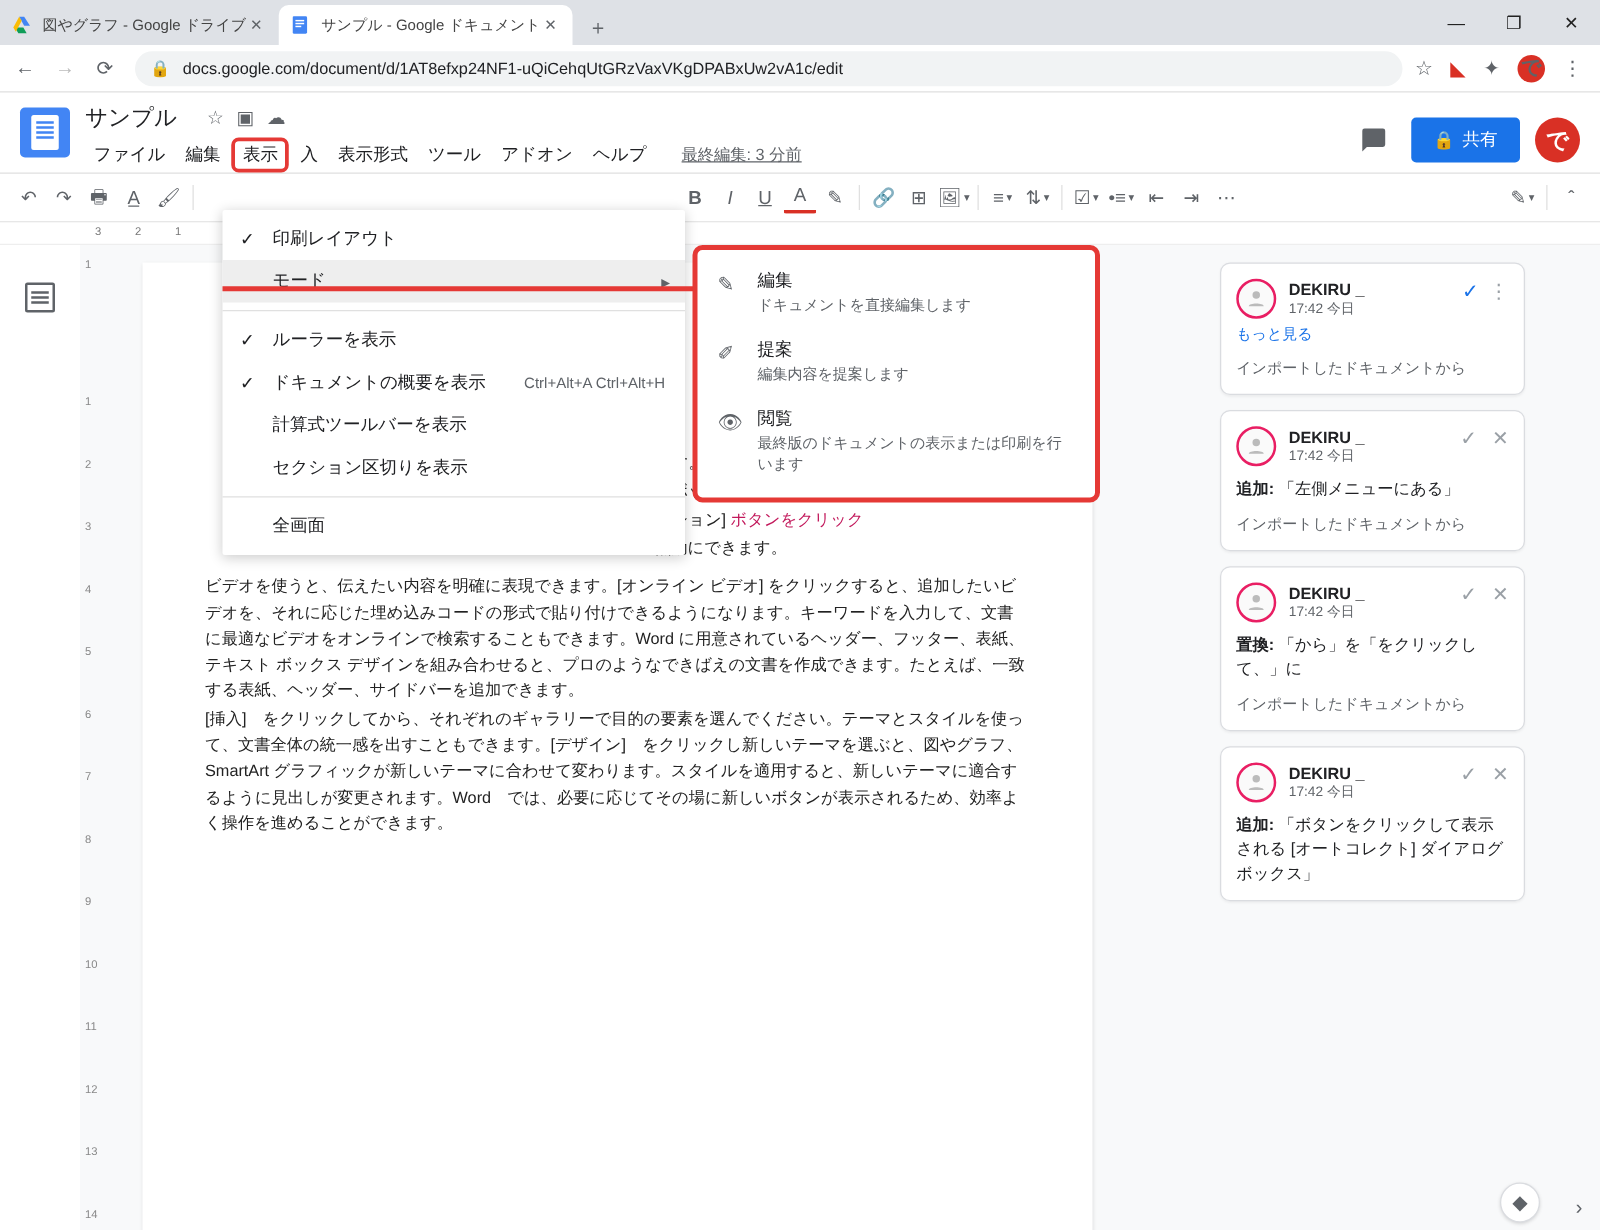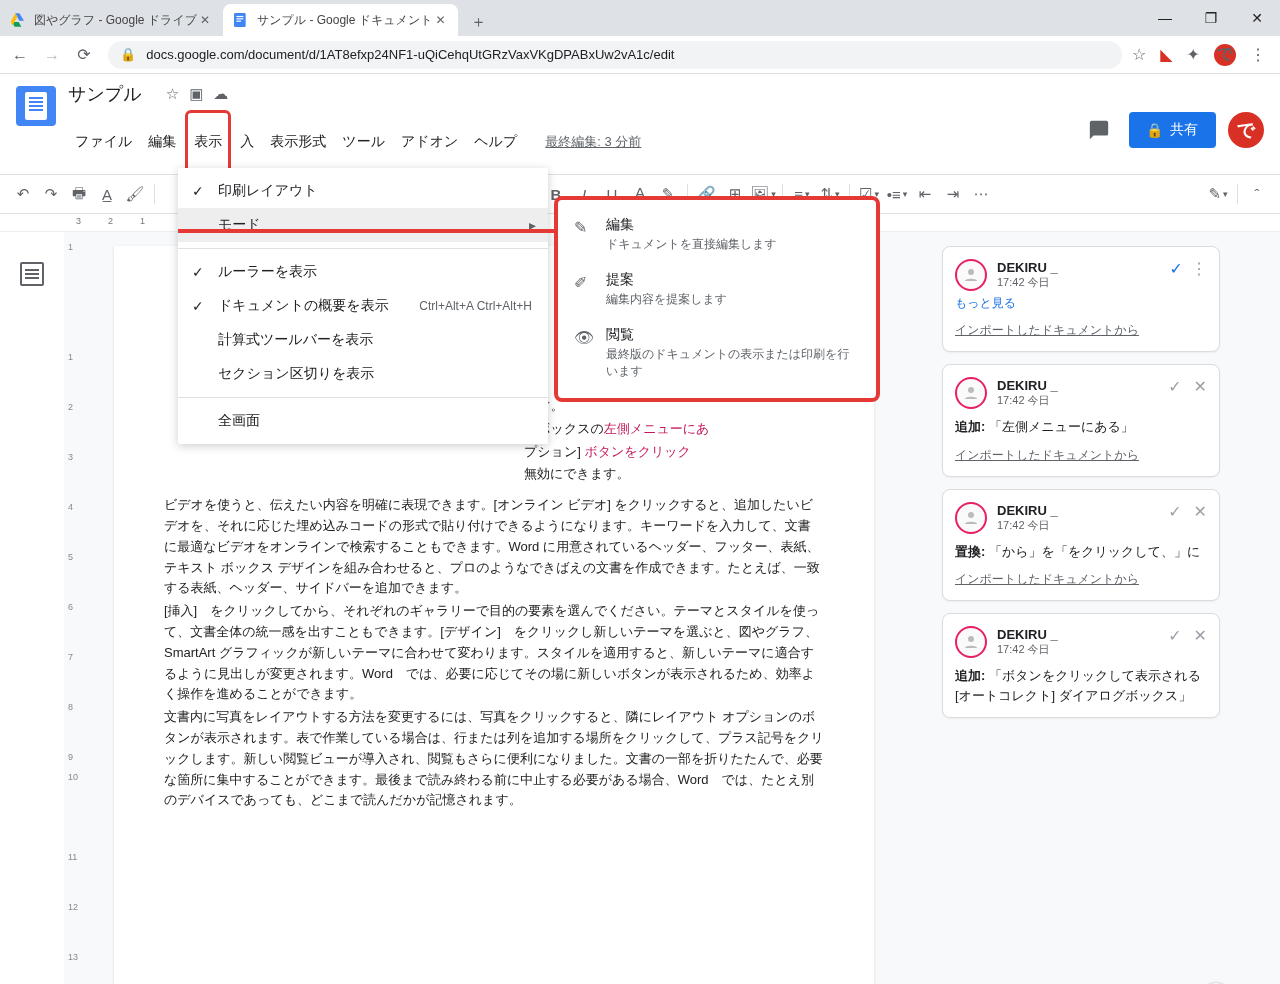--- a/index.html
+++ b/index.html
@@ -28,21 +28,21 @@
 .docs-header { padding: 8px 16px 0 16px; display:flex; }
 .docs-logo { width:40px; height:40px; margin-top:4px; background:#4285f4; border-radius:4px; display:flex; align-items:center; justify-content:center; margin-right:12px; }
 .docs-logo-inner { width:22px; height:28px; background:#fff; border-radius:2px; position:relative; }
 .docs-logo-inner::before { content:""; position:absolute; top:5px; left:4px; right:4px; height:2px; background:#4285f4; box-shadow: 0 4px 0 #4285f4, 0 8px 0 #4285f4, 0 12px 0 #4285f4; }
 .title-area { flex:1; }
 .title-row { display:flex; align-items:center; gap:24px; }
 .doc-title { font-size:18px; color:#202124; }
 .title-icons { display:flex; gap:10px; color:#5f6368; font-size:15px; }
 .menubar { display:flex; gap:2px; font-size:14px; color:#202124; margin-top:4px; align-items:center; }
 .menubar > span { padding: 4px 7px; border-radius:4px; cursor:pointer; }
-.menubar .view-highlight { border: 3px solid #e53935; border-radius:6px; padding:20px 6px; }
+.menubar .view-highlight { border: 3px solid #e53935; border-radius:6px; padding:2px 6px; }
 .last-edit { margin-left:12px; color:#5f6368; text-decoration:underline; font-size:13px; }
 .header-right { display:flex; align-items:center; gap:12px; padding-top:4px; }
 .comment-icon { width:36px; height:36px; display:flex; align-items:center; justify-content:center; color:#5f6368; border-radius:50%; }
 .share-btn { background:#1a73e8; color:#fff; border:none; height:36px; padding:0 18px; border-radius:4px; font-size:14px; font-weight:500; display:flex; align-items:center; gap:6px; }
 .red-avatar { width:36px; height:36px; background:#d93025; border-radius:50%; color:#fff; display:flex; align-items:center; justify-content:center; font-weight:bold; font-size:18px; }
 
 
 .toolbar { height:40px; border-top:1px solid #e0e0e0; border-bottom:1px solid #e0e0e0; display:flex; align-items:center; padding:0 10px; gap:2px; }
 .tb-btn { width:26px; height:26px; display:flex; align-items:center; justify-content:center; color:#5f6368; border-radius:2px; font-size:15px; }
 .tb-sep { width:1px; height:20px; background:#e0e0e0; margin:0 4px; }
@@ -57,31 +57,31 @@
 .left-rail { width:64px; display:flex; flex-direction:column; align-items:center; padding-top:30px; gap:20px; }
 .left-rail .outline { width:24px; height:24px; border:2px solid #5f6368; border-radius:2px; position:relative; display:flex; flex-direction:column; justify-content:center; gap:2px; padding:3px; }
 .left-rail .outline span { height:2px; background:#5f6368; }
 
 .doc-area { flex:1; background:#f8f9fa; overflow:hidden; position:relative; padding: 14px 0 0 20px; }
 .page { width: 760px; background:#fff; box-shadow: 0 1px 3px rgba(0,0,0,0.12); padding: 60px 50px; font-size:13px; line-height:1.6; color:#222; position:relative; min-height:800px; }
 .page p { margin-bottom: 2px; }
 .link-text { color:#c2185b; }
 
 
-.comments { position:absolute; right:60px; top:14px; width:278px; display:flex; flex-direction:column; gap:12px; }
+.comments { position:absolute; right:60px; top:14px; width:244px; display:flex; flex-direction:column; gap:12px; }
 .comment-card { background:#fff; border:1px solid #dadce0; border-radius:8px; padding:12px; box-shadow:0 1px 2px rgba(0,0,0,0.05); }
 .comment-head { display:flex; align-items:center; gap:10px; position:relative; }
 .avatar-sm { width:32px; height:32px; border-radius:50%; border:2px solid #e91e63; display:flex; align-items:center; justify-content:center; color:#9e9e9e; background:#fafafa; }
 .comment-user { font-size:13px; font-weight:bold; color:#202124; }
 .comment-time { font-size:11px; color:#5f6368; }
 .comment-actions-top { position:absolute; right:0; top:0; display:flex; gap:8px; color:#9aa0a6; }
 .check-blue { color:#1a73e8; }
 .comment-body { font-size:13px; color:#202124; margin-top:8px; line-height:1.5; }
 .show-more { color:#1a73e8; font-size:12px; margin-top:4px; cursor:pointer; }
-.comment-foot { font-size:12px; color:#5f6368; margin-top:10px;text-decoration:underline; }
+.comment-foot { font-size:12px; color:#5f6368; margin-top:10px; }
 .comment-act-icons { display:flex; gap:12px; color:#9aa0a6; }
 
 
 .side-panel { width:48px; border-left:1px solid #e0e0e0; display:flex; flex-direction:column; align-items:center; padding-top:14px; gap:18px; background:#fff; }
 .side-icon { width:20px; height:20px; }
 .cal-icon { background:#4285f4; border-radius:3px; color:#fff; font-size:10px; display:flex; align-items:center; justify-content:center; font-weight:bold; }
 .keep-icon { width:18px; height:22px; background:#fbbc04; border-radius:2px 2px 4px 4px; position:relative; }
 .tasks-icon { width:20px; height:20px; background:#1a73e8; border-radius:50%; position:relative; }
 .tasks-icon::after { content:"✓"; color:#fff; font-size:12px; position:absolute; top:1px; left:4px; }
 .side-chevron { position:absolute; bottom:8px; right:14px; color:#5f6368; }
@@ -261,34 +261,33 @@
       <span style="top:10px">1</span>
       <span style="top:120px">1</span>
       <span style="top:170px">2</span>
       <span style="top:220px">3</span>
       <span style="top:270px">4</span>
       <span style="top:320px">5</span>
       <span style="top:370px">6</span>
       <span style="top:420px">7</span>
       <span style="top:470px">8</span>
       <span style="top:520px">9</span>
-      <span style="top:540px">10</span>
+      <span style="top:570px">10</span>
       <span style="top:620px">11</span>
       <span style="top:670px">12</span>
       <span style="top:720px">13</span>
       <span style="top:770px">14</span>
     </div>
     <div class="page" style="margin-left:30px; padding-top:150px;">
       <p style="padding-left:360px"><span>ます。</span></p>
       <p style="padding-left:360px"><span>グボックスの</span><span class="link-text">左側メニューにあ</span></p>
       <p style="padding-left:360px"><span>プション] </span><span class="link-text">ボタンをクリック</span></p>
       <p style="padding-left:360px"><span>無効にできます。</span></p>
       <p style="margin-top:10px">ビデオを使うと、伝えたい内容を明確に表現できます。[オンライン ビデオ] をクリックすると、追加したいビデオを、それに応じた埋め込みコードの形式で貼り付けできるようになります。キーワードを入力して、文書に最適なビデオをオンラインで検索することもできます。Word に用意されているヘッダー、フッター、表紙、テキスト ボックス デザインを組み合わせると、プロのようなできばえの文書を作成できます。たとえば、一致する表紙、ヘッダー、サイドバーを追加できます。</p>
       <p>[挿入]　をクリックしてから、それぞれのギャラリーで目的の要素を選んでください。テーマとスタイルを使って、文書全体の統一感を出すこともできます。[デザイン]　をクリックし新しいテーマを選ぶと、図やグラフ、SmartArt グラフィックが新しいテーマに合わせて変わります。スタイルを適用すると、新しいテーマに適合するように見出しが変更されます。Word　では、必要に応じてその場に新しいボタンが表示されるため、効率よく操作を進めることができます。</p>
-      <p>文書内に写真をレイアウトする方法を変更するには、写真をクリックすると、隣にレイアウト オプションのボタンが表示されます。表で作業している場合は、行または列を追加する場所をクリックして、プラス記号をクリックします。新しい閲覧ビューが導入され、閲覧もさらに便利になりました。文書の一部を折りたたんで、必要な箇所に集中することができます。最後まで読み終わる前に中止する必要がある場合、Word　では、たとえ別のデバイスであっても、どこまで読んだかが記憶されます。</p>
     </div>
 
     <div class="comments">
       <div class="comment-card">
         <div class="comment-head">
           <div class="avatar-sm">
               <svg width="18" height="18" viewBox="0 0 24 24">
                 <circle cx="12" cy="8" r="4" fill="#bbb"></circle>
                 <path d="M4 20c0-4 16-4 16 0" fill="#bbb"></path>
               </svg>

